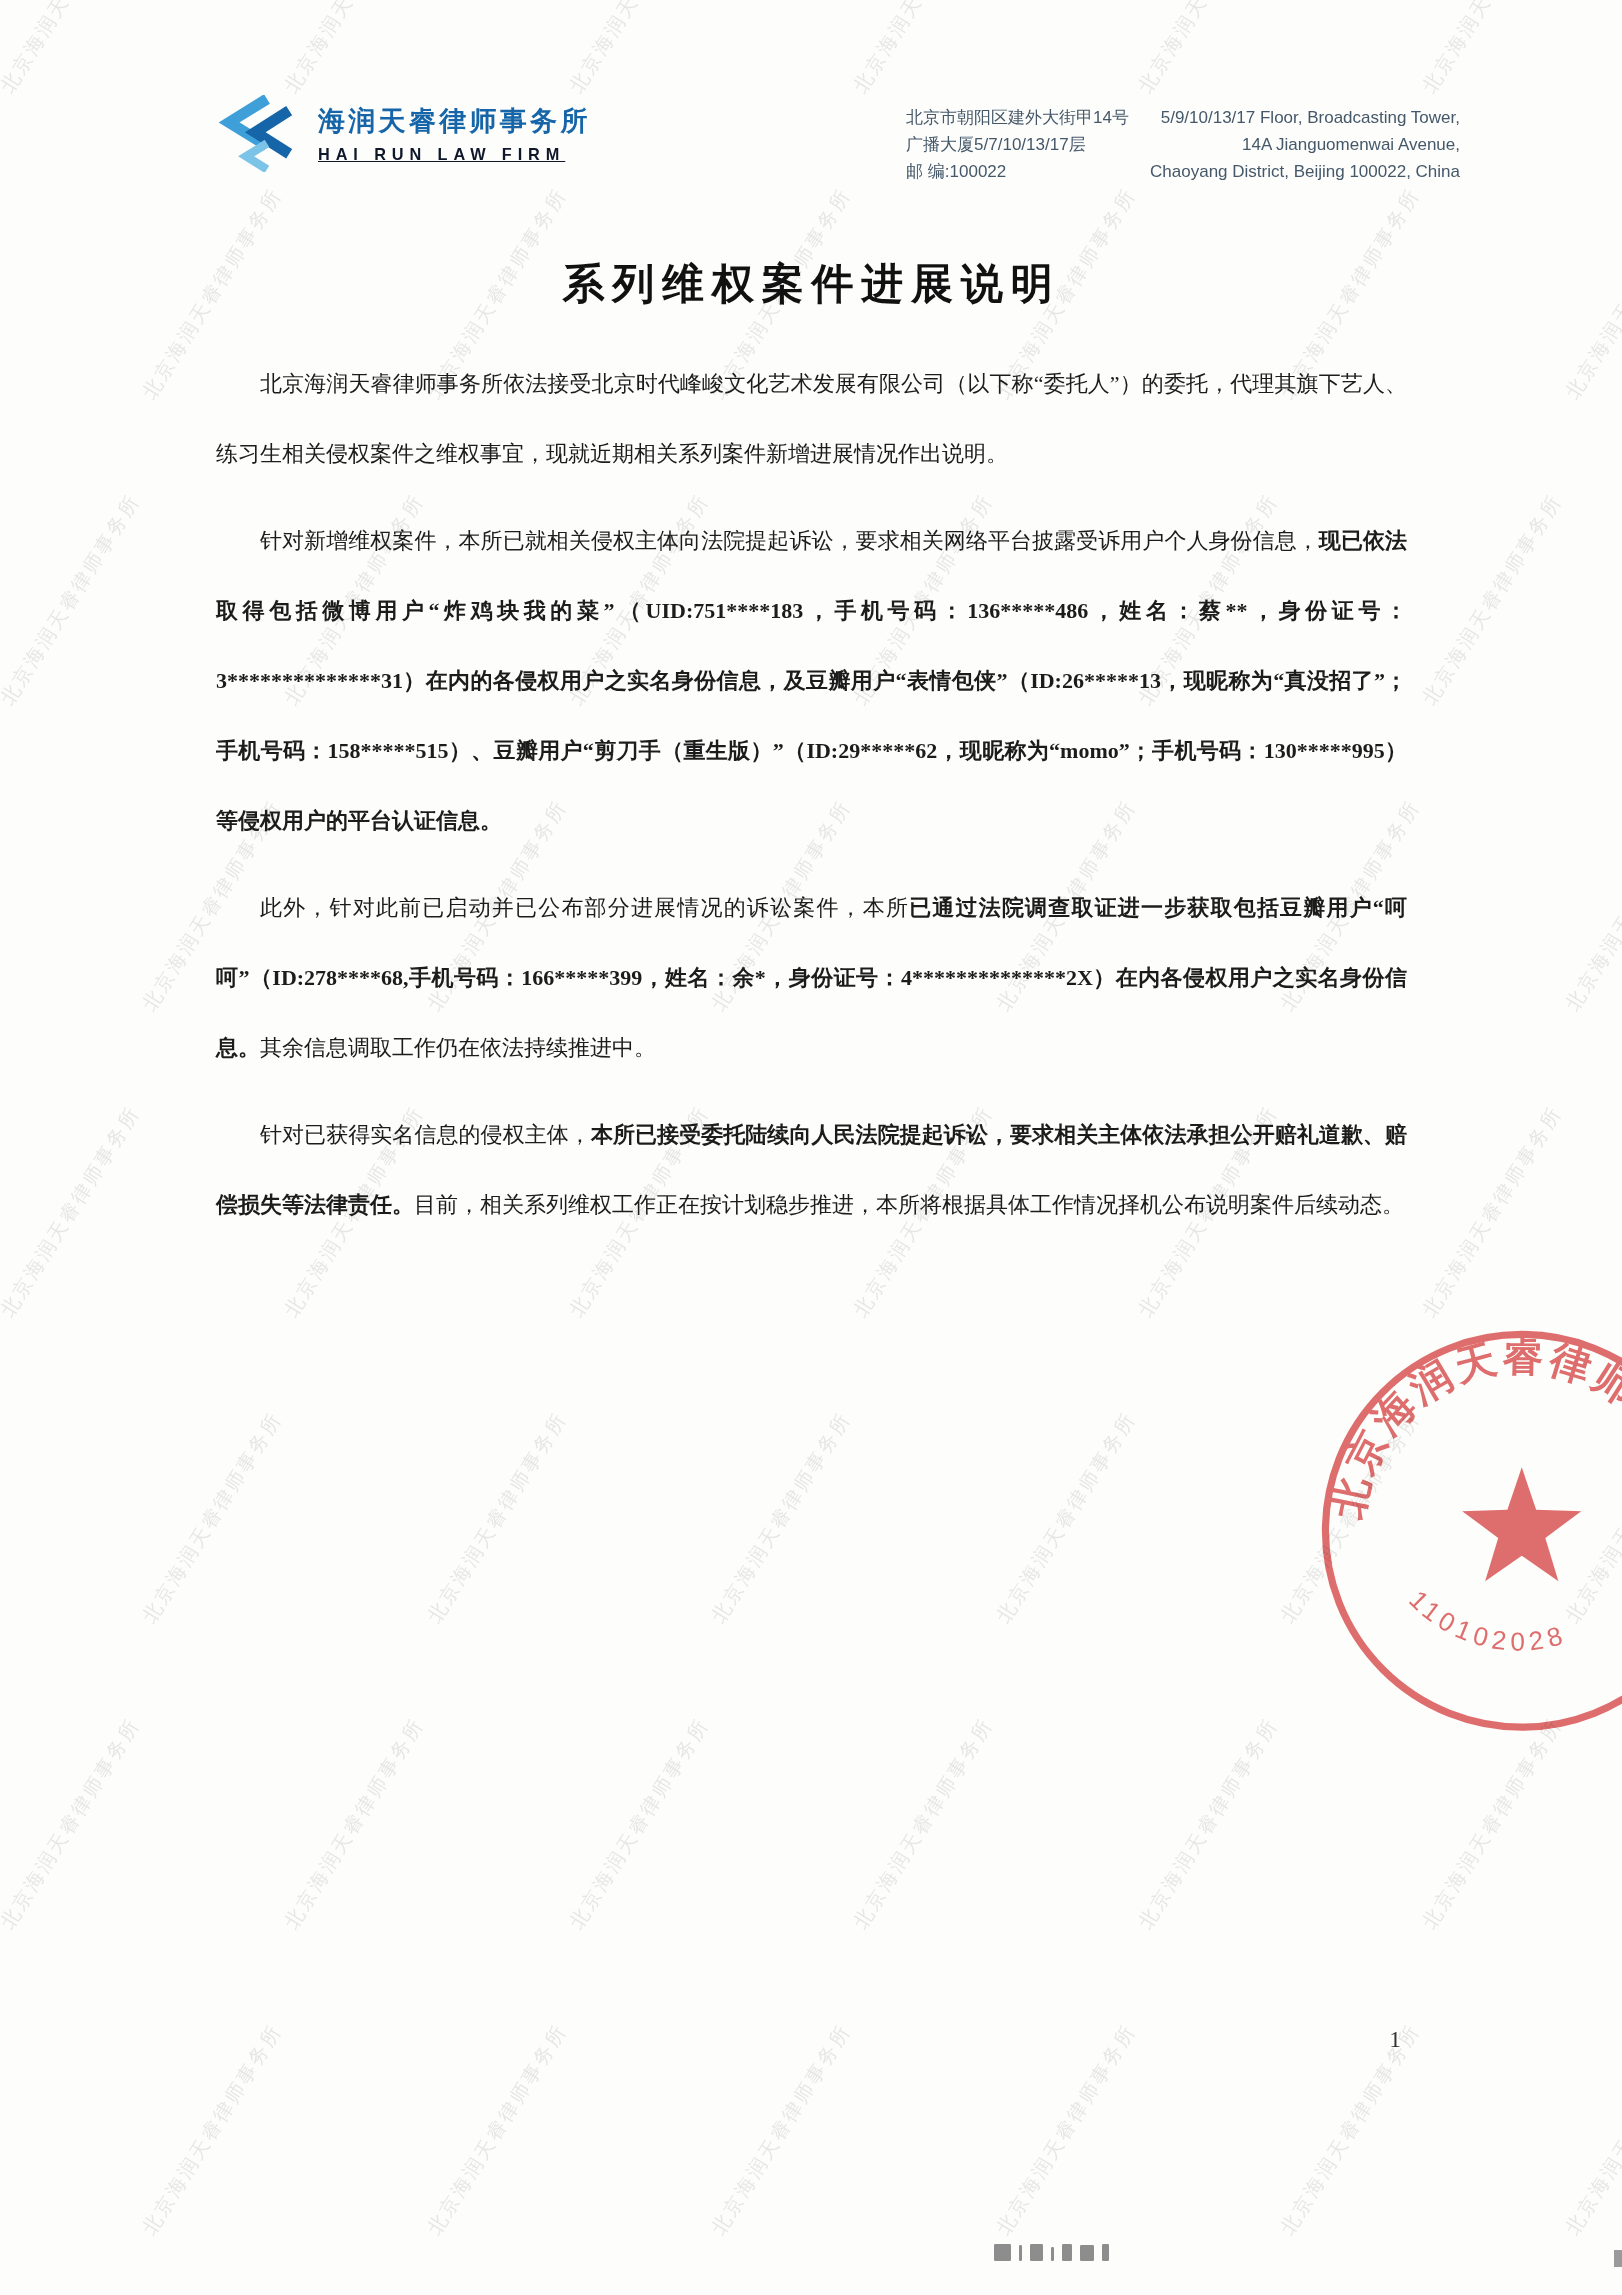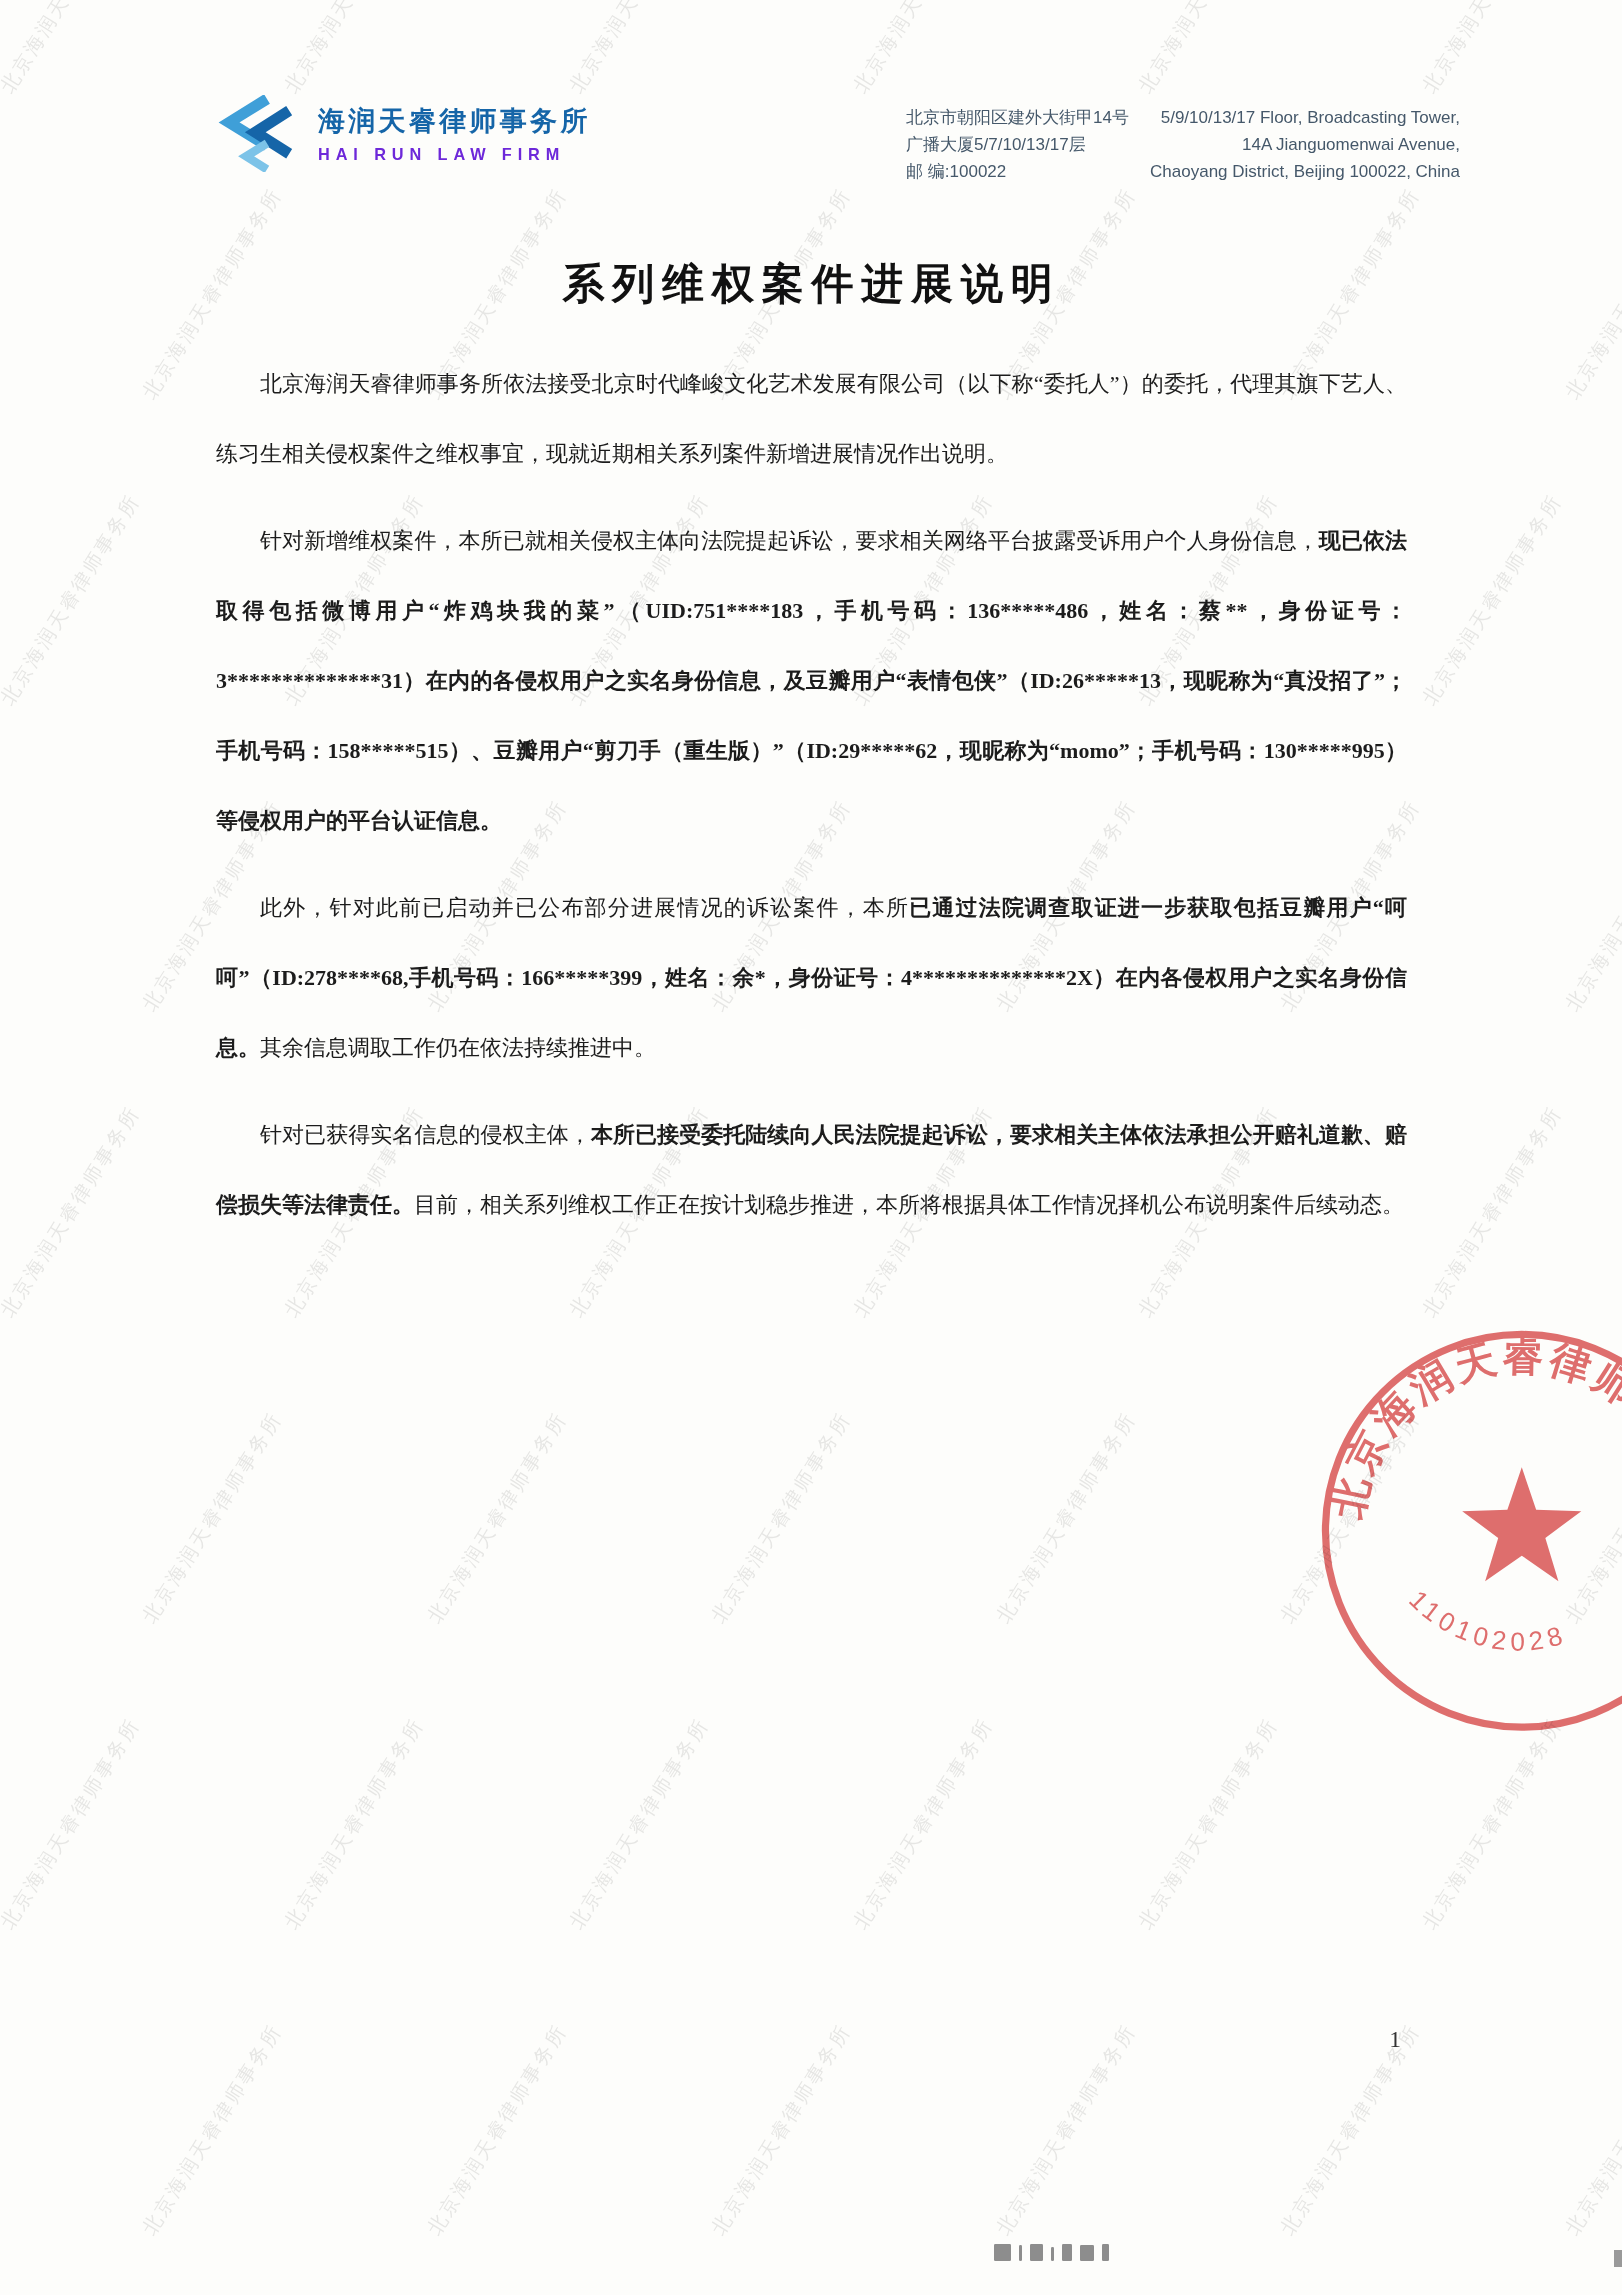--- a/index.html
+++ b/index.html
@@ -32,21 +32,21 @@
     z-index:2;
   }
   .logo { display:flex; align-items:center; gap:17px; }
   .logo-icon { width:85px; height:77px; flex:0 0 auto; }
   .firm-cn {
     font-size:27px; font-weight:700; letter-spacing:3.3px;
     color:#1565a8; font-family:"Liberation Sans","DejaVu Sans",sans-serif;
   }
   .firm-en {
     margin-top:6.5px; font-size:16.3px; font-weight:700; letter-spacing:5.9px;
-    color:#6d28d9; font-family:"Liberation Sans","DejaVu Sans",sans-serif;
+    color:#0f172a; font-family:"Liberation Sans","DejaVu Sans",sans-serif;text-decoration:underline;
   }
   .addresses {
     display:flex; gap:21px; margin-top:9.2px;
     font-family:"Liberation Sans","DejaVu Sans",sans-serif;
     font-size:17px; line-height:27px; color:#45586a;
   }
   .addr-cn { text-align:left; }
   .addr-en { text-align:right; }
 
   

